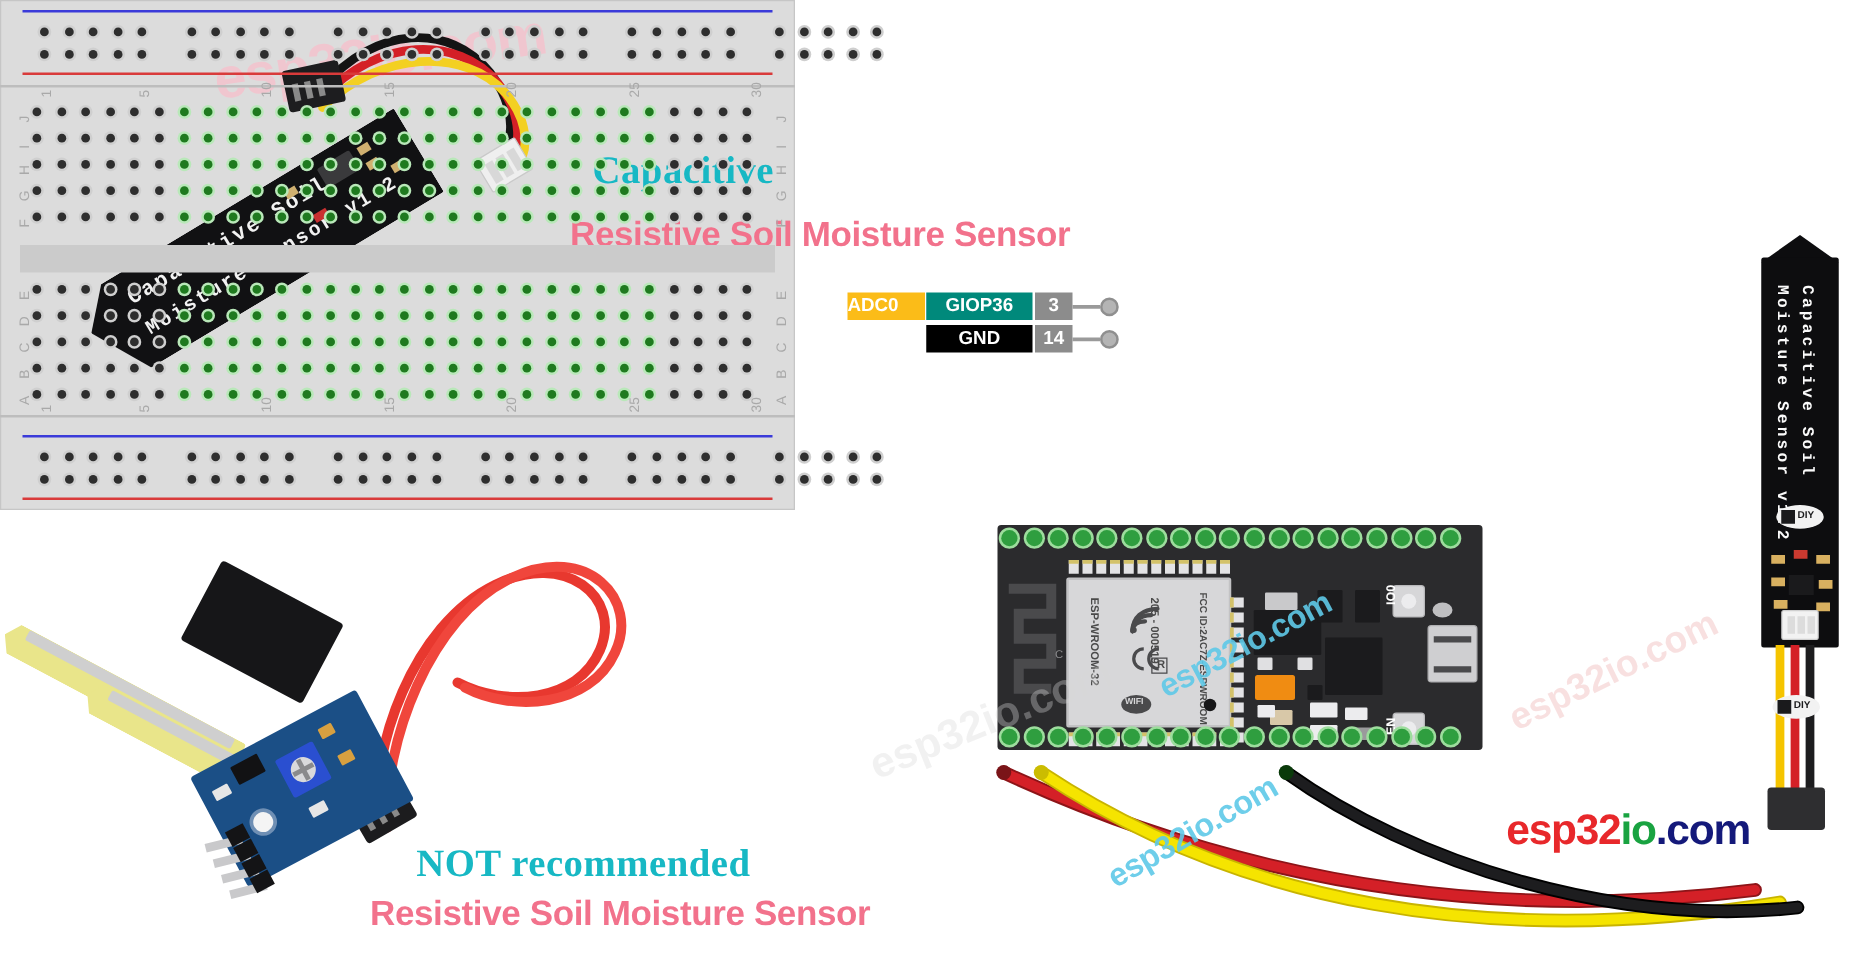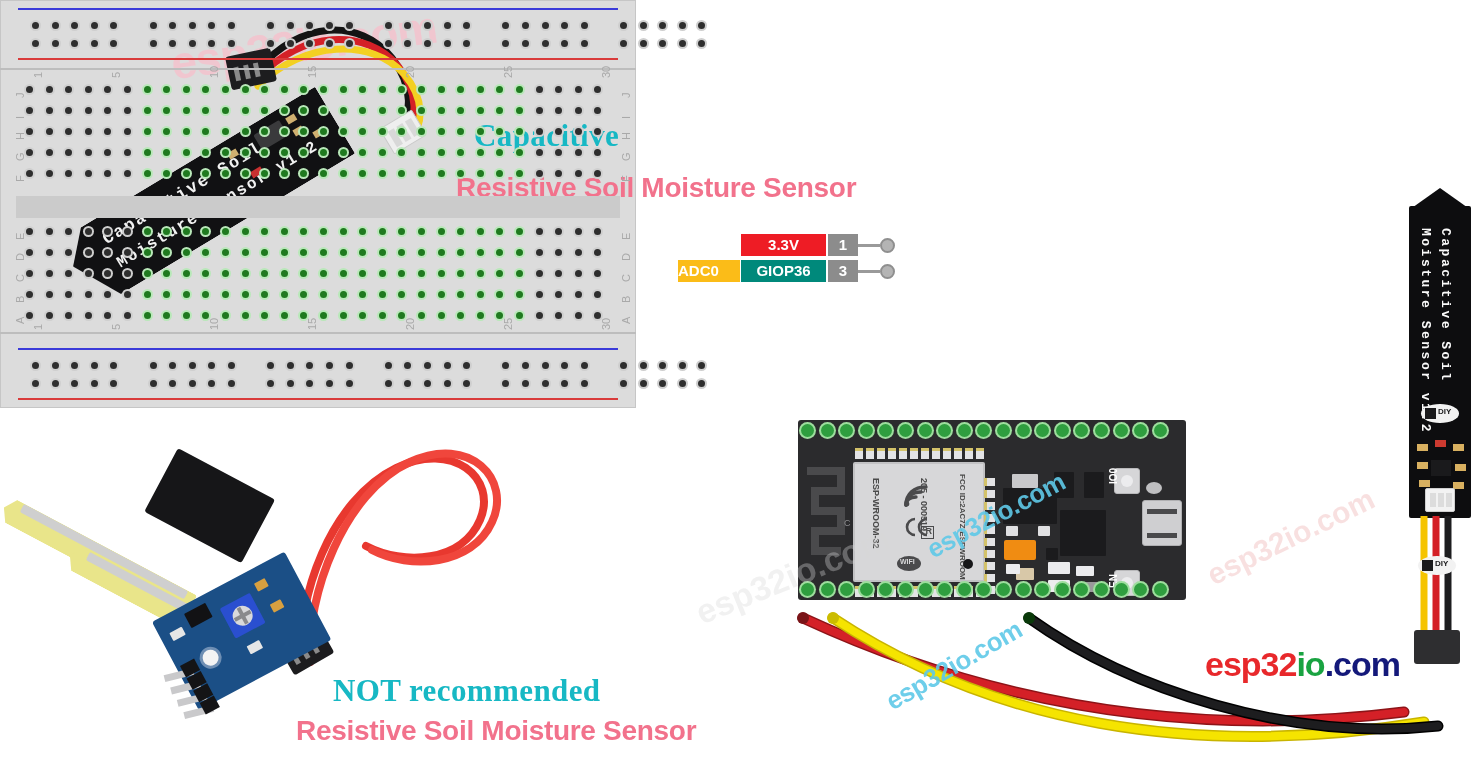--- a/index.html
+++ b/index.html
@@ -188,30 +188,30 @@
   <div class="abs" style="left:4px;top:66px;width:16px;height:13px;background:#141416;"></div>
   <div class="abs" style="left:4px;top:80px;width:16px;height:13px;background:#141416;"></div>
   <div class="abs" style="left:4px;top:94px;width:16px;height:13px;background:#141416;"></div>
 </div>
 
 <div class="abs h-rec" style="left:333px;top:673px;">NOT recommended</div>
 <div class="abs h-sub" style="left:296px;top:715px;">Resistive Soil Moisture Sensor</div>
 
 <div class="abs" style="left:678px;top:234px;">
   <div class="pinrow">
-    <div class="spacer62"></div>
-    <div class="plabel psig" style="background:#ee1c25;">3.3V</div>
-    <div class="pnum">1</div>
-    <div class="pline"></div>
-    <div class="pdot"></div>
-  </div>
-  <div class="pinrow">
     <div class="plabel padc">ADC0</div>
     <div class="plabel psig" style="background:#00897b;">GIOP36</div>
     <div class="pnum">3</div>
+    <div class="pline"></div>
+    <div class="pdot"></div>
+  </div>
+  <div class="pinrow">
+    <div class="spacer62"></div>
+    <div class="plabel psig" style="background:#000000;">GND</div>
+    <div class="pnum">14</div>
     <div class="pline"></div>
     <div class="pdot"></div>
   </div>
 </div>
 
 <div id="bb">
 
   <div class="railline" style="left:18px;top:8px;width:600px;background:#3b3bd9;"></div>
   <div class="railline" style="left:18px;top:58px;width:600px;background:#d93b3b;"></div>
   <div class="trough" style="left:0;top:68px;width:636px;height:2px;background:#bdbdbd;"></div>

